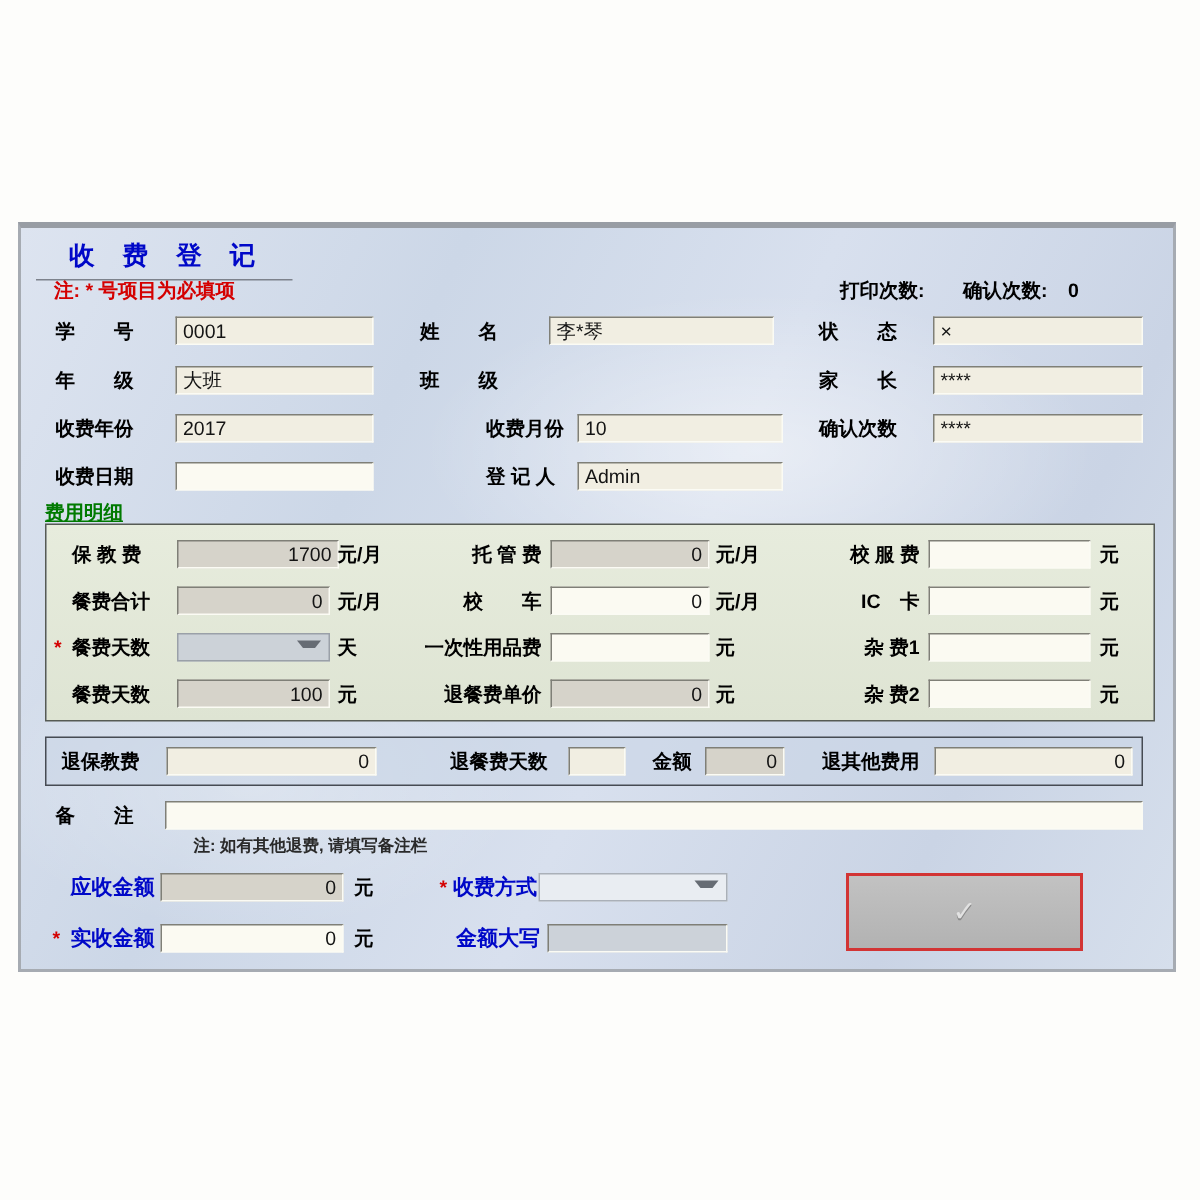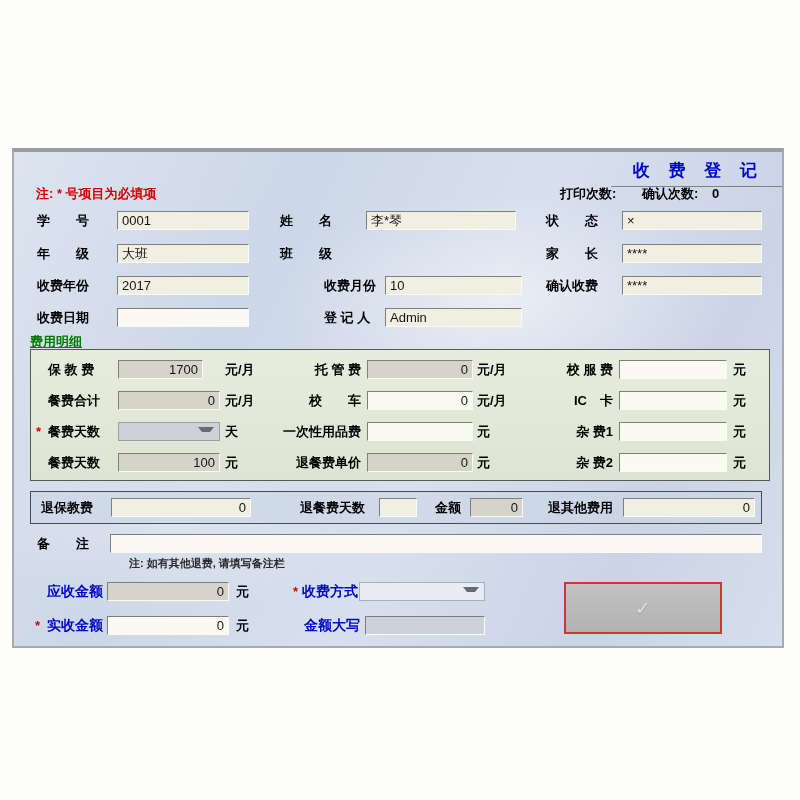--- a/index.html
+++ b/index.html
@@ -37,21 +37,21 @@
   .gray{background:#d6d3ca;}
   .bluegray{background:#ccd2d9;}
   .combo{
     position:absolute;height:19px;box-sizing:border-box;
     border:1px solid #9aa0a8;display:flex;align-items:center;justify-content:flex-end;
   }
   .combo.light{background:#e9edf2;border-color:#aab0b8;}
   .combo.dim{background:#ccd2d8;}
   .chev{width:8px;height:5px;margin-right:5px;
     border-left:4px solid transparent;border-right:4px solid transparent;border-top:5px solid #666c74;}
-  .title-wrap{position:absolute;top:7px;left:0;right:0;text-align:right;margin-left:10px;}
+  .title-wrap{position:absolute;top:7px;left:0;right:0;text-align:left;margin-left:10px;}
   .title-txt{
     display:inline-block;font-size:17px;font-weight:bold;color:#0008c8;
     letter-spacing:7px;border-bottom:1px solid #7d828c;padding:0 18px 4px 22px;
   }
   .feebox{
     position:absolute;left:16px;top:197px;width:740px;height:132px;box-sizing:border-box;
     border:1px solid #565b54;
     background:linear-gradient(180deg,#e7ecdd,#dee4d3);
   }
   .refundbox{
@@ -98,33 +98,33 @@
   <span class="lbl" style="left:23px;top:92px;">年　　级</span>
   <div class="fld cream" style="left:103px;top:92px;width:132px;">大班</div>
   <span class="lbl" style="left:266px;top:92px;">班　　级</span>
   <span class="lbl" style="left:532px;top:92px;">家　　长</span>
   <div class="fld cream" style="left:608px;top:92px;width:140px;">****</div>
 
   <span class="lbl" style="left:23px;top:124px;">收费年份</span>
   <div class="fld cream" style="left:103px;top:124px;width:132px;">2017</div>
   <span class="lbl" style="left:310px;top:124px;">收费月份</span>
   <div class="fld cream" style="left:371px;top:124px;width:137px;">10</div>
-  <span class="lbl" style="left:532px;top:124px;">确认收费</span>
+  <span class="lbl" style="left:532px;top:124px;">确认次数</span>
   <div class="fld cream" style="left:608px;top:124px;width:140px;">****</div>
 
   <span class="lbl" style="left:23px;top:156px;">收费日期</span>
   <div class="fld white" style="left:103px;top:156px;width:132px;"></div>
   <span class="lbl" style="left:310px;top:156px;">登 记 人</span>
   <div class="fld cream" style="left:371px;top:156px;width:137px;">Admin</div>
 
   <span class="sec-title green">费用明细</span>
   <div class="feebox">
 
     <span class="lbl" style="left:17px;top:10px;">保 教 费</span>
-    <div class="fld gray num" style="left:87px;top:10px;width:85px;">1700</div>
+    <div class="fld gray num" style="left:87px;top:10px;width:108px;">1700</div>
     <span class="lbl" style="left:194px;top:10px;">元/月</span>
 
     <span class="lbl r" style="left:230px;top:10px;width:100px;">托 管 费</span>
     <div class="fld gray num" style="left:336px;top:10px;width:106px;">0</div>
     <span class="lbl" style="left:446px;top:10px;">元/月</span>
 
     <span class="lbl r" style="left:500px;top:10px;width:82px;">校 服 费</span>
     <div class="fld white" style="left:588px;top:10px;width:108px;"></div>
     <span class="lbl" style="left:702px;top:10px;">元</span>
 

